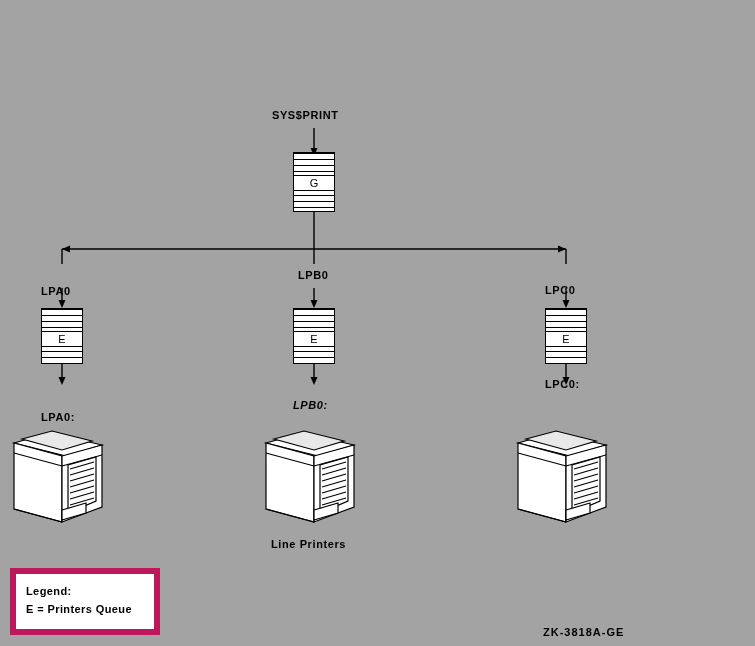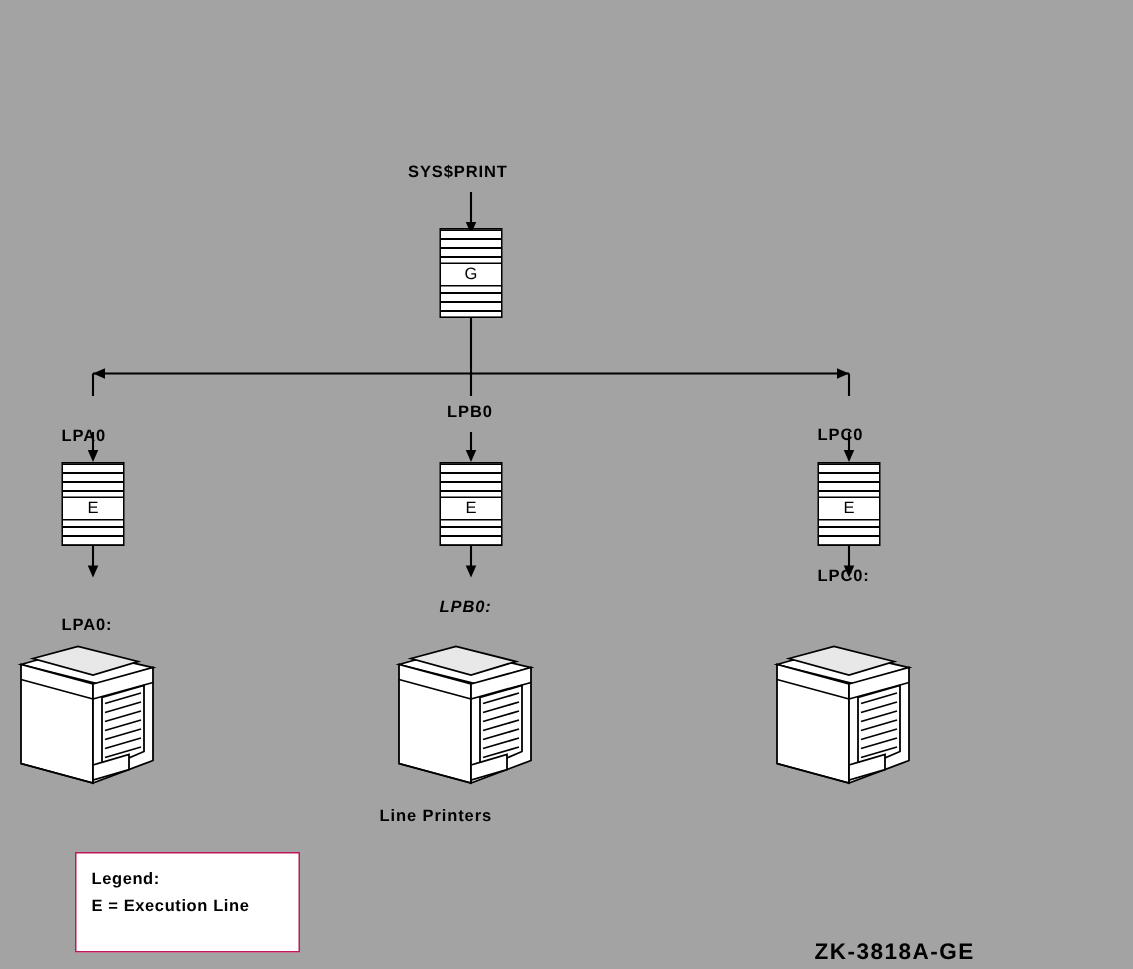--- a/index.html
+++ b/index.html
@@ -67,36 +67,35 @@
     pointer-events: none;
   }
   .printer {
     position: absolute;
     width: 112px;
     height: 100px;
   }
   
   #legend {
     position: absolute;
-    border: 1px solid #be185d;
+    border: 6px solid #be185d;
     background: #fff;
     box-sizing: border-box;
     padding: 8px 10px;
-    margin-left: 40px;
   }
   #legend .legend-line {
     font-size: 11px;
     font-weight: bold;
     letter-spacing: 0.4px;
     line-height: 18px;
     white-space: nowrap;
   }
   #figcode {
     position: absolute;
-    font-size: 15px;
+    font-size: 11px;
     font-weight: bold;
     letter-spacing: 1px;
   }
 </style>
 </head>
 <body>
 
 <div id="stage">
 
   <svg id="wires" width="755" height="646">
@@ -225,22 +224,22 @@
         <line x1="64" y1="84" x2="88" y2="77"></line>
         <line x1="64" y1="90" x2="88" y2="83"></line>
         <polygon points="56,95 80,88 80,98 56,105" fill="#ffffff"></polygon>
         <line x1="8" y1="94" x2="56" y2="107"></line>
         <line x1="8" y1="38" x2="56" y2="51"></line>
         <line x1="56" y1="51" x2="96" y2="40"></line>
       </g>
     </svg>
   </div>
 
-  <div class="lbl lbl-bold" style="left:253px; top:538px;">Line Printers</div>
+  <div class="lbl lbl-bold" style="left:271px; top:538px;">Line Printers</div>
 
   <div id="legend" style="left:10px; top:568px; width:150px; height:67px;">
     <div class="legend-line">Legend:</div>
-    <div class="legend-line">E = Execution Line</div>
+    <div class="legend-line">E = Printers Queue</div>
   </div>
 
   <div id="figcode" style="left:543px; top:626px;">ZK-3818A-GE</div>
 
 </div>
 
 </body></html>

